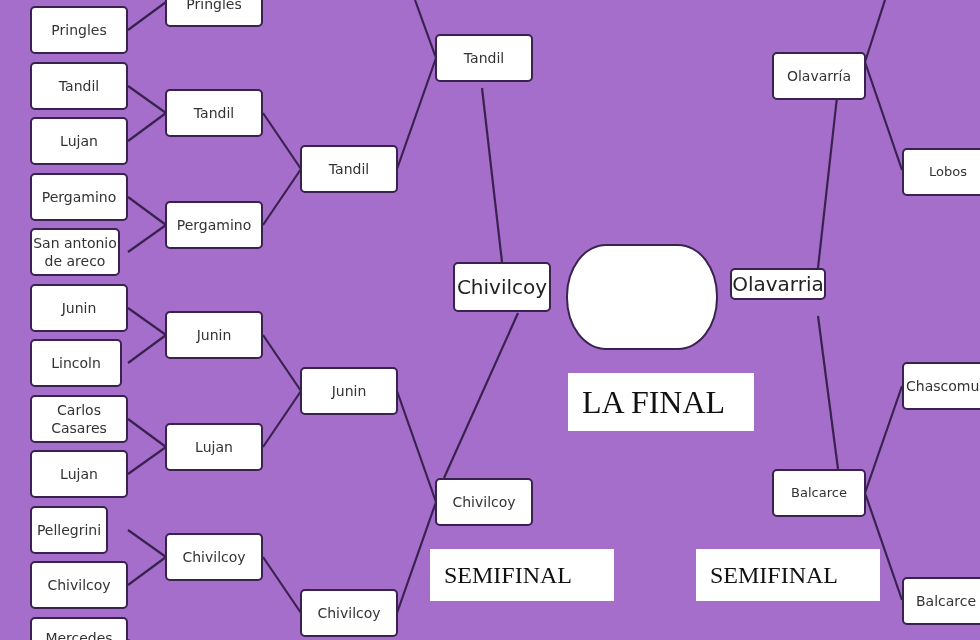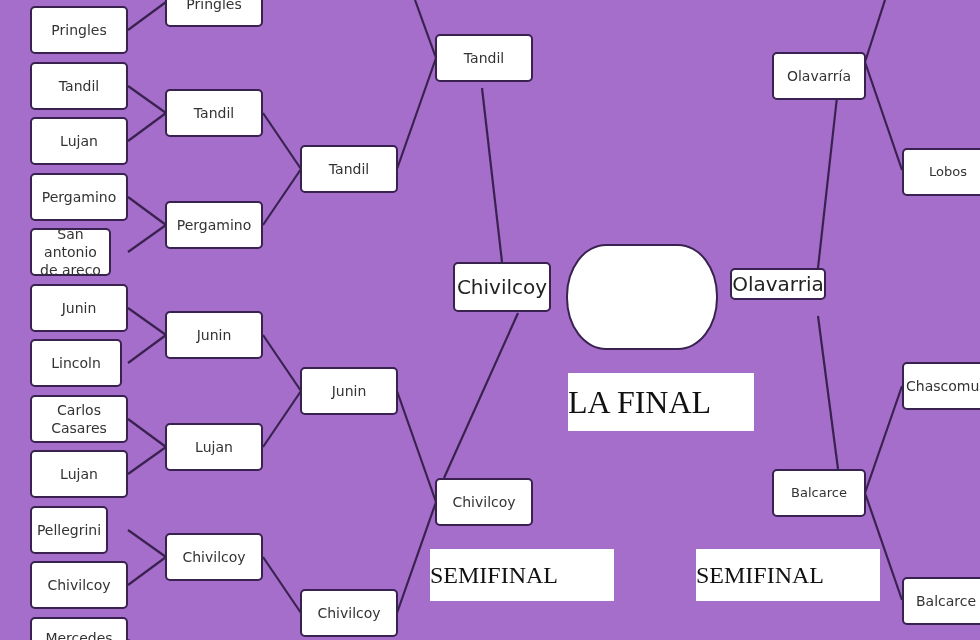--- a/index.html
+++ b/index.html
@@ -5,21 +5,21 @@
   html, body { margin:0; padding:0; }
   body { width:980px; height:640px; overflow:hidden; background:#a56ecb; position:relative;
          font-family:"DejaVu Sans", sans-serif; }
   #lines { position:absolute; left:0; top:0; width:980px; height:640px; }
   .box { position:absolute; background:#fff; border:2px solid #3a2250; border-radius:5px;
          box-sizing:border-box; display:flex; align-items:center; justify-content:center;
          text-align:center; color:#333; font-size:14px; line-height:18px; white-space:pre-line; }
   .big { font-size:20px; color:#222; }
   .sm { font-size:13px; }
   .label { position:absolute; background:#fff; color:#111; font-family:"Liberation Serif", serif;
-           display:flex; align-items:center; padding-left:0; box-sizing:border-box; }
+           display:flex; align-items:center; padding-left:14px; box-sizing:border-box; }
   .trophy { position:absolute; background:#fff; border:2px solid #3a2250; border-radius:40px/52px; box-sizing:border-box; }
 </style>
 </head>
 <body>
 
 <svg id="lines" xmlns="http://www.w3.org/2000/svg">
   <g stroke="#3a2250" stroke-width="2.2" fill="none">
     <line x1="128" y1="30" x2="166" y2="2"></line>
     <line x1="128" y1="86" x2="166" y2="113"></line>
       <line x1="128" y1="141" x2="166" y2="113"></line>
@@ -49,21 +49,21 @@
       <line x1="865" y1="62" x2="885" y2="0"></line>
     <line x1="865" y1="493" x2="902" y2="386"></line>
       <line x1="865" y1="493" x2="902" y2="600"></line>
   </g>
 </svg>
 
 <div class="box" style="left:30px;top:6px;width:98px;height:48px">Pringles</div>
 <div class="box" style="left:30px;top:62px;width:98px;height:48px">Tandil</div>
 <div class="box" style="left:30px;top:117px;width:98px;height:48px">Lujan</div>
 <div class="box" style="left:30px;top:173px;width:98px;height:48px">Pergamino</div>
-<div class="box" style="left:30px;top:228px;width:81px;height:48px">San antonio
+<div class="box" style="left:30px;top:228px;width:90px;height:48px">San antonio
 de areco</div>
 <div class="box" style="left:30px;top:284px;width:98px;height:48px">Junin</div>
 <div class="box" style="left:30px;top:339px;width:92px;height:48px">Lincoln</div>
 <div class="box" style="left:30px;top:395px;width:98px;height:48px">Carlos
 Casares</div>
 <div class="box" style="left:30px;top:450px;width:98px;height:48px">Lujan</div>
 <div class="box" style="left:30px;top:506px;width:78px;height:48px">Pellegrini</div>
 <div class="box" style="left:30px;top:561px;width:98px;height:48px">Chivilcoy</div>
 <div class="box" style="left:30px;top:617px;width:98px;height:48px;align-items:flex-start;padding-top:10px">Mercedes</div>
 

